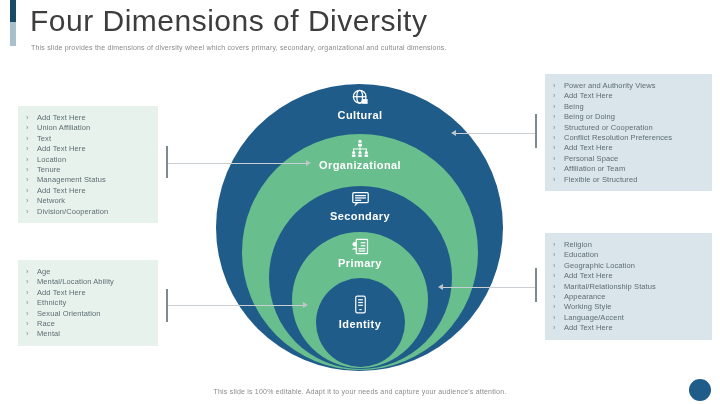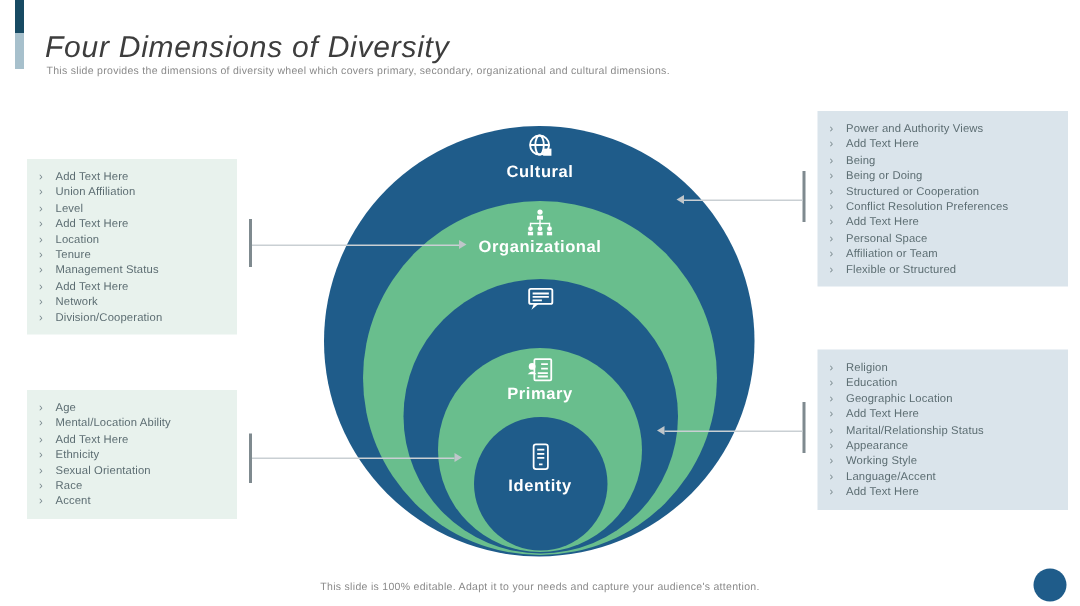--- a/index.html
+++ b/index.html
@@ -4,21 +4,21 @@
 <style>
   html,body{margin:0;padding:0;background:#ffffff;}
   .slide{
     position:relative;width:720px;height:404px;overflow:hidden;
     background:#ffffff;font-family:"Liberation Sans",sans-serif;
   }
   
   .accent-dark{position:absolute;left:10px;top:0;width:6px;height:22px;background:#174A63;}
   .accent-light{position:absolute;left:10px;top:22px;width:6px;height:24px;background:#A7C0CC;}
   
-  .title{position:absolute;left:30px;top:21px;font-size:20px;color:#3D3D3D;letter-spacing:.5px;font-weight:400;font-style:italic;}
+  .title{position:absolute;left:30px;top:4px;font-size:30px;color:#3D3D3D;letter-spacing:.5px;font-weight:400;}
   .subtitle{position:absolute;left:31px;top:44px;font-size:7px;color:#8A8A8A;letter-spacing:.2px;}
   
   .ring{position:absolute;border-radius:50%;}
   .ring.c1{left:216px;top:84px;width:287px;height:287px;background:#1F5C8A;}
   .ring.c2{left:242px;top:134px;width:236px;height:236px;background:#69BE8D;}
   .ring.c3{left:269px;top:186px;width:183px;height:183px;background:#1F5C8A;}
   .ring.c4{left:292px;top:232px;width:136px;height:136px;background:#69BE8D;}
   .ring.c5{left:316px;top:278px;width:89px;height:89px;background:#1F5C8A;}
   .ring-icon{position:absolute;left:0;width:720px;text-align:center;}
   .ring-icon svg{display:inline-block;}
@@ -100,20 +100,21 @@
 
   <div class="ring-icon ic-secondary">
     <svg width="19" height="17" viewBox="0 0 24 22" fill="none" stroke="#ffffff" stroke-width="1.6">
       <rect x="2" y="2" width="20" height="13" rx="1.5"></rect>
       <line x1="5" y1="6" x2="19" y2="6"></line>
       <line x1="5" y1="9" x2="19" y2="9"></line>
       <line x1="5" y1="12" x2="13" y2="12"></line>
       <path d="M6 15 L4 20 L10 15" fill="#ffffff" stroke="none"></path>
     </svg>
   </div>
+  <div class="ring-label lb-secondary">Secondary</div>
 
   <div class="ring-icon ic-primary">
     <svg width="18" height="17" viewBox="0 0 24 22" fill="none" stroke="#ffffff" stroke-width="1.6">
       <rect x="7" y="1.5" width="15" height="19" rx="1"></rect>
       <line x1="13" y1="6" x2="19" y2="6"></line>
       <line x1="13" y1="10" x2="19" y2="10"></line>
       <line x1="10" y1="14" x2="19" y2="14"></line>
       <line x1="10" y1="17" x2="19" y2="17"></line>
       <circle cx="5" cy="8" r="3" fill="#ffffff" stroke="none"></circle>
       <path d="M1 15 q4 -5 8 0 Z" fill="#ffffff" stroke="none"></path>
@@ -136,21 +137,21 @@
       <div class="box-item">
         <span class="bullet">›</span>
         <span>Add Text Here</span>
       </div>
       <div class="box-item">
         <span class="bullet">›</span>
         <span>Union Affiliation</span>
       </div>
       <div class="box-item">
         <span class="bullet">›</span>
-        <span>Level</span>
+        <span>Text</span>
       </div>
       <div class="box-item">
         <span class="bullet">›</span>
         <span>Add Text Here</span>
       </div>
       <div class="box-item">
         <span class="bullet">›</span>
         <span>Location</span>
       </div>
       <div class="box-item">
@@ -194,21 +195,21 @@
       <div class="box-item">
         <span class="bullet">›</span>
         <span>Sexual Orientation</span>
       </div>
       <div class="box-item">
         <span class="bullet">›</span>
         <span>Race</span>
       </div>
       <div class="box-item">
         <span class="bullet">›</span>
-        <span>Accent</span>
+        <span>Mental</span>
       </div>
     </div>
   <div class="box right rt">
       <div class="box-item">
         <span class="bullet">›</span>
         <span>Power and Authority Views</span>
       </div>
       <div class="box-item">
         <span class="bullet">›</span>
         <span>Add Text Here</span>

